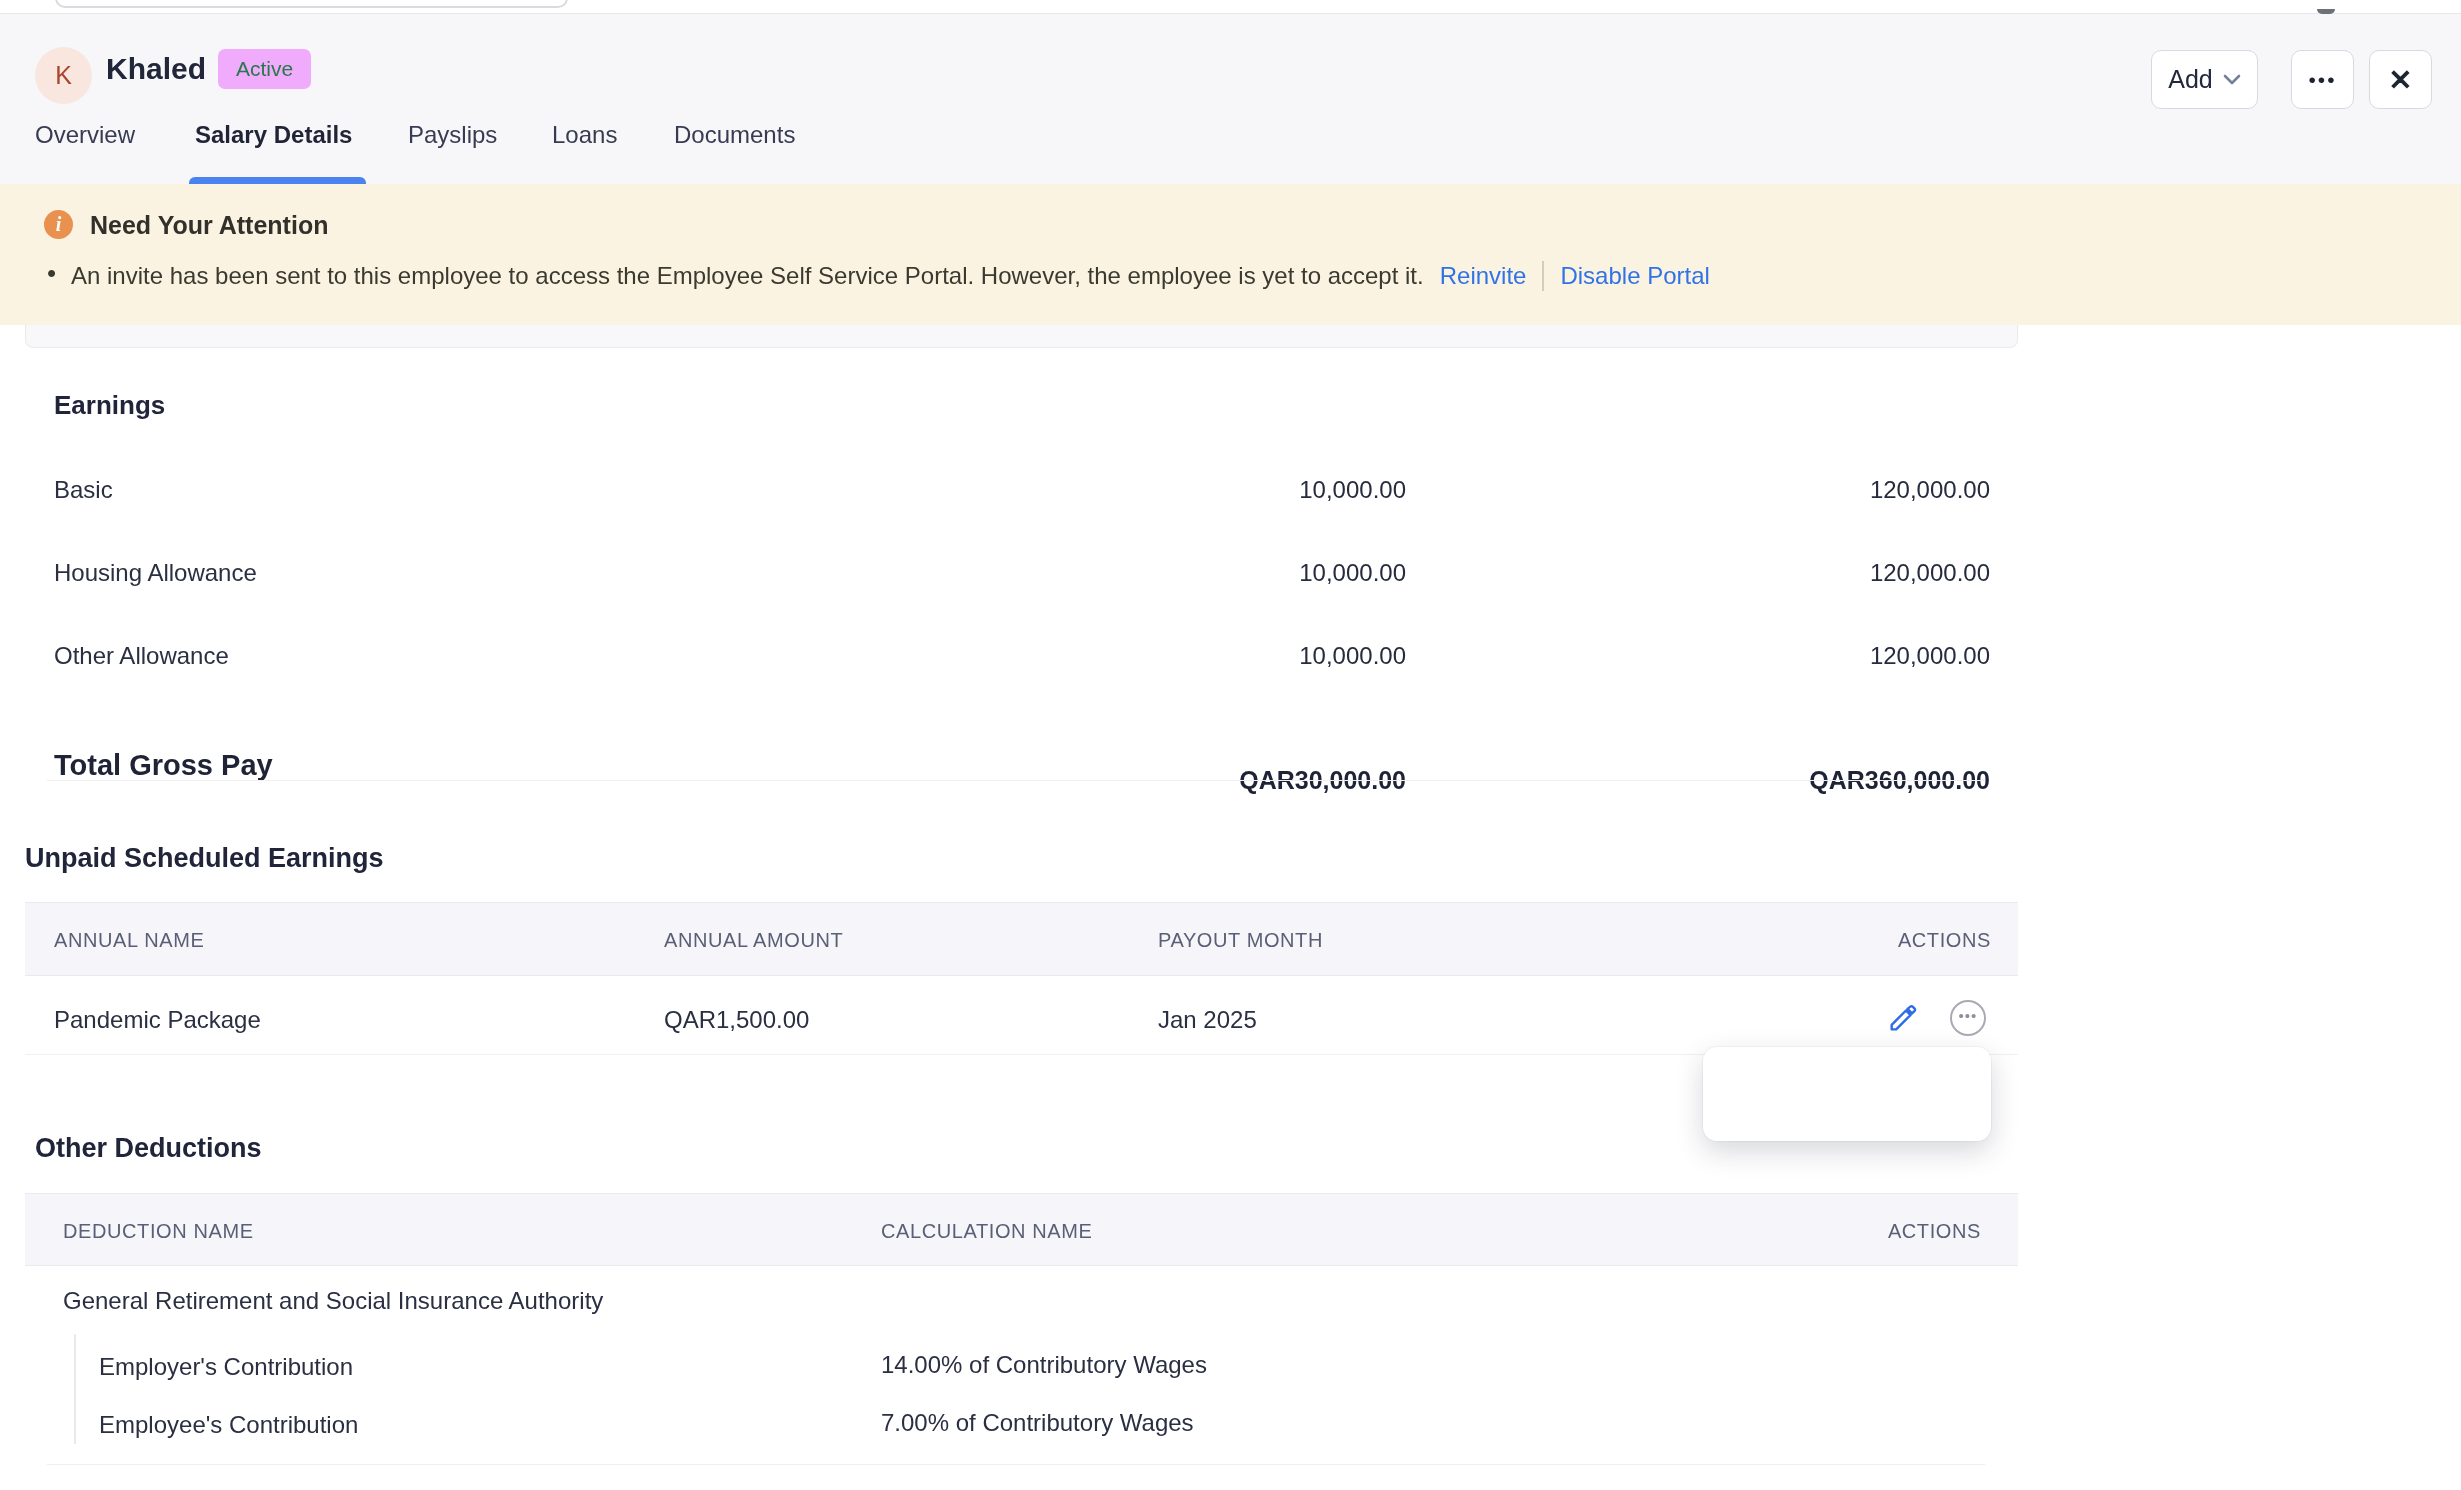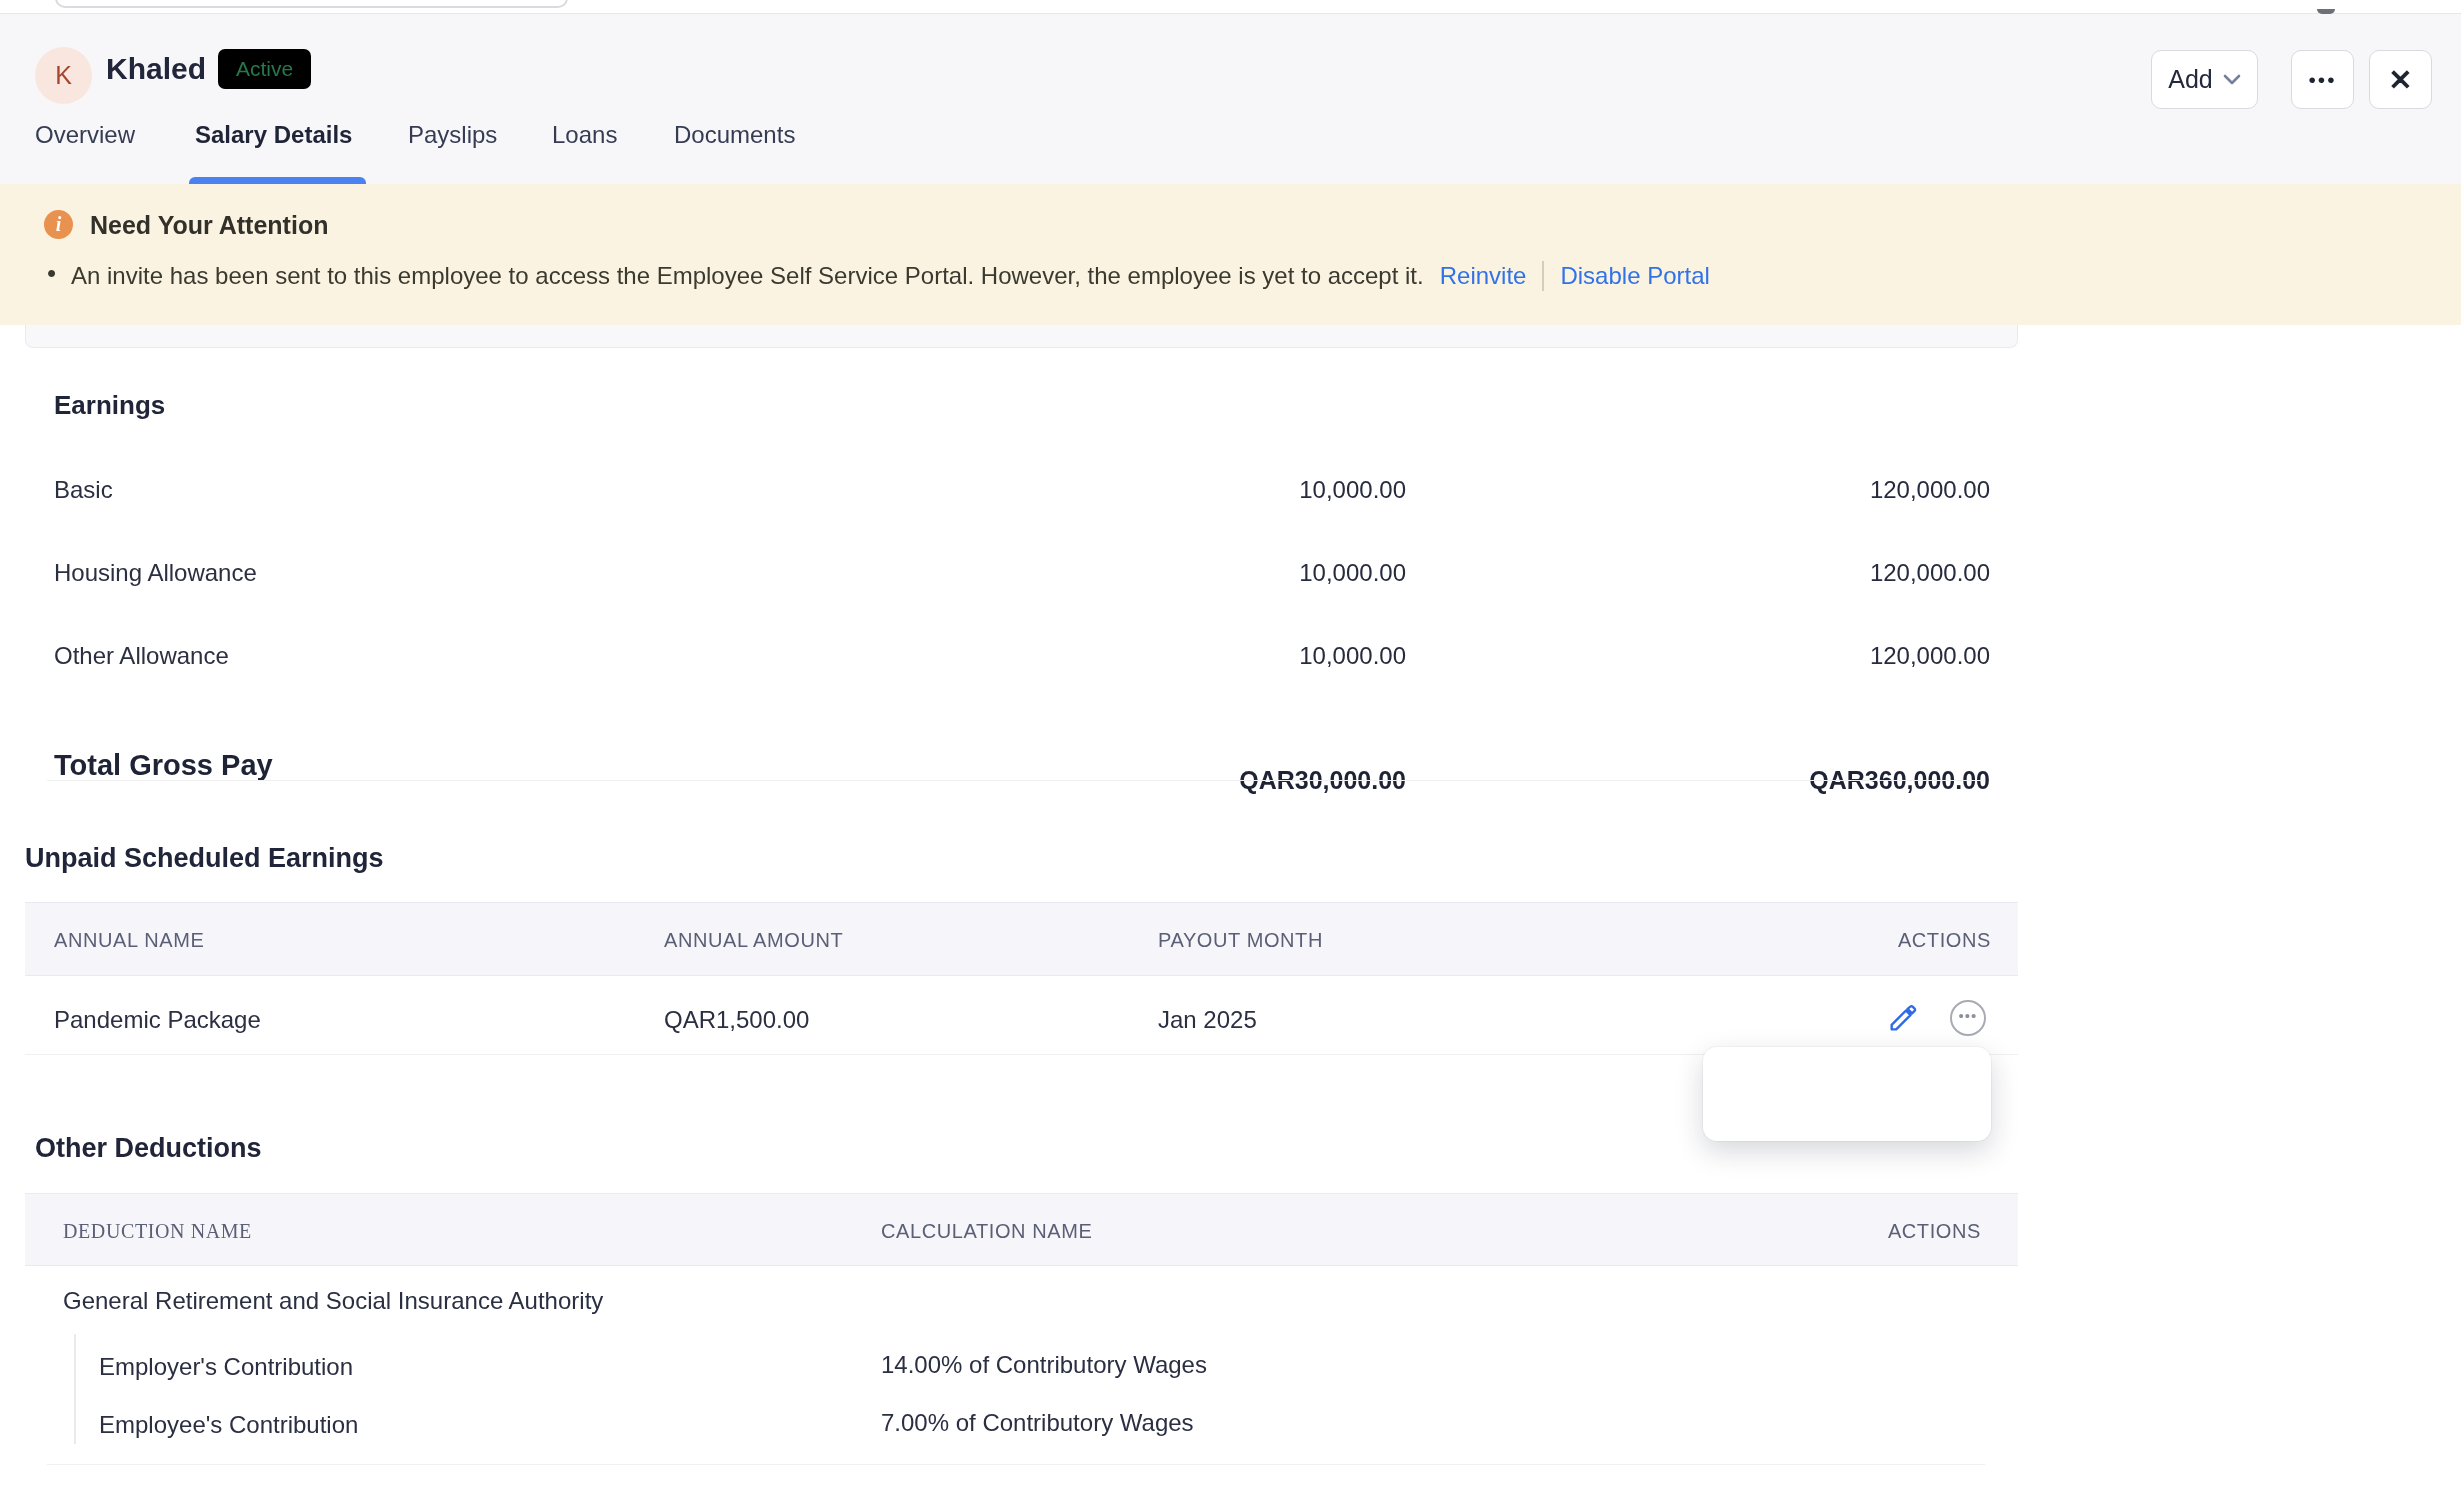--- a/index.html
+++ b/index.html
@@ -12,21 +12,21 @@
   .top-strip { left:0; top:0; width:2462px; height:14px; background:#ffffff; border-bottom:1px solid #E8E8EC; }
   .search-partial { left:55px; top:-38px; width:513px; height:46px; background:#ffffff;
                     border:2px solid #DBDBDF; border-radius:10px; }
   .topbar-avatar-partial { left:2317px; top:9px; width:18px; height:5px; background:#6E7077; border-radius:0 0 6px 6px; }
 
   
   .panel-header { left:0; top:14px; width:2462px; height:170px; background:#F7F7FA; }
   .avatar { left:35px; top:47px; width:57px; height:57px; border-radius:50%; background:#F9E7DF;
             color:#A8452E; font-size:25px; display:flex; align-items:center; justify-content:center; }
   .emp-name { left:106px; top:52px; font-size:30px; font-weight:700; color:#22263A; }
-  .status-badge { left:218px; top:49px; height:40px; padding:0 18px; background:#000000; color:#27784A;
+  .status-badge { left:218px; top:49px; height:40px; padding:0 18px; background:#f0abfc; color:#27784A;
                   font-size:21px; border-radius:7px; display:inline-flex; align-items:center; }
   .btn { background:#ffffff; border:1px solid #D9D9E0; border-radius:10px; display:flex;
          align-items:center; justify-content:center; color:#23283C; cursor:pointer; }
   .add-btn { left:2151px; top:50px; width:107px; height:59px; font-size:25px; gap:10px; }
   .more-btn { left:2291px; top:50px; width:63px; height:59px; font-size:21px; letter-spacing:2px; color:#1F2433; }
   .close-btn { left:2369px; top:50px; width:63px; height:59px; font-size:29px; font-weight:600; color:#1F2433; }
 
   .tab { top:121px; font-size:24px; color:#363C52; cursor:pointer;text-align:center; }
   .tab.active { font-weight:700; color:#1F2437; }
   .tab-underline { left:189px; top:177px; width:177px; height:7px; background:#4A82F0; border-radius:6px 6px 0 0; }
@@ -151,21 +151,21 @@
   </svg>
   <div class="abs dots-icon">•••</div>
 
   <div class="abs divider" style="left:25px; top:1054px; width:1993px;"></div>
 
   <div class="abs popup"></div>
 
   <div class="abs section-title" style="left:35px; top:1133px; font-size:27px;">Other Deductions</div>
 
   <div class="abs thead" style="top:1193px; height:73px;"></div>
-  <div class="abs th" style="left:63px; top:1220px;font-family:Liberation Serif, serif;">DEDUCTION NAME</div>
+  <div class="abs th" style="left:63px; top:1220px;">DEDUCTION NAME</div>
   <div class="abs th" style="left:881px; top:1220px;">CALCULATION NAME</div>
   <div class="abs th" style="right:481px; top:1220px;">ACTIONS</div>
 
   <div class="abs row-label" style="left:63px; top:1287px;">General Retirement and Social Insurance Authority</div>
   <div class="abs indent-line"></div>
 
   <div class="abs row-label" style="left:99px; top:1353px;">Employer's Contribution</div>
   <div class="abs row-label" style="left:881px; top:1351px;">14.00% of Contributory Wages</div>
 
   <div class="abs row-label" style="left:99px; top:1411px;">Employee's Contribution</div>

